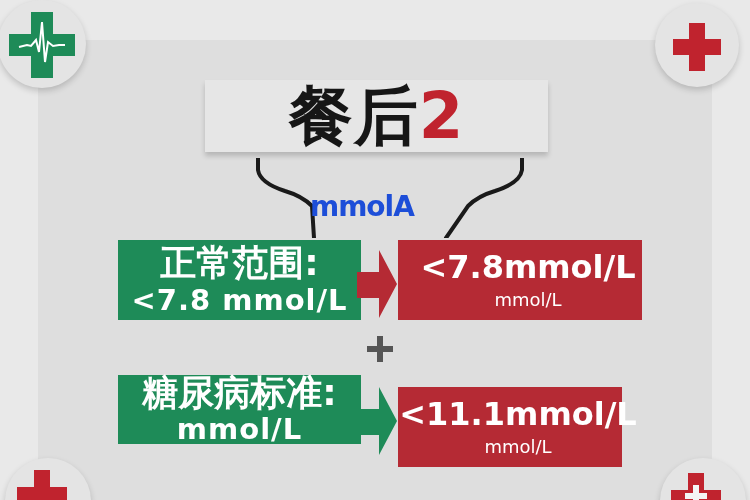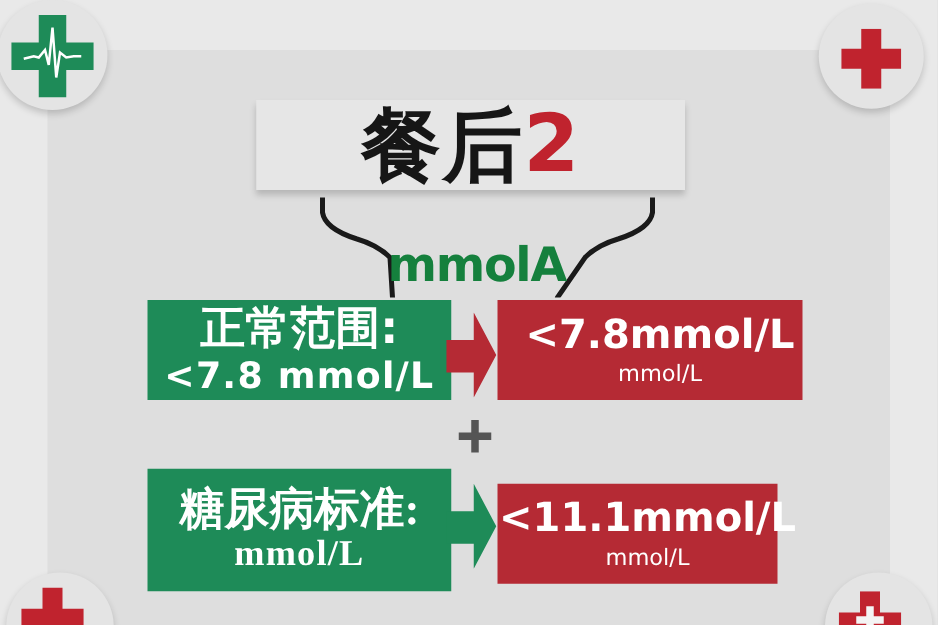--- a/index.html
+++ b/index.html
@@ -27,21 +27,21 @@
       background: #e6e6e6;
       box-shadow: 0 4px 5px rgba(0,0,0,0.18);
       display: flex; align-items: center; justify-content: center;
       font-size: 64px; font-weight: bold; color: #161616;
       letter-spacing: 1px;
     }
     .title-card .accent { color: #c0232e; }
     .brace-svg { position: absolute; left: 240px; top: 158px; }
     .brace-label {
       position: absolute; left: 310px; top: 190px;
-      font-size: 38px; font-weight: bold; color: #15803d;
+      font-size: 28px; font-weight: bold; color: #1d4ed8;
       letter-spacing: -1px;
     }
     .box {
       position: absolute; color: #ffffff;
       display: flex; flex-direction: column; align-items: center; justify-content: center;
       text-align: center;
     }
     .green { background: #1e8b58; }
     .red { background: #b52a34; padding-left: 16px; }
     .box .big { font-size: 36px; font-weight: bold; line-height: 1.1; }
@@ -107,21 +107,21 @@
 <svg class="arrow" width="42" height="68" viewBox="0 0 42 68" style="left:357px; top:250px;">
   <path d="M0 22 H22 V0 L40 34 L22 68 V48 H0 Z" fill="#b52a34"></path>
 </svg>
 <div class="box red" style="left:398px; top:240px; width:244px; height:80px;">
   <div class="big" style="font-size:32px;">&lt;7.8mmol/L</div>
   <div class="small">mmol/L</div>
 </div>
 
 <div class="plus-sign"></div>
 
-<div class="box green" style="left:118px; top:375px; width:243px; height:98px;font-family:Liberation Serif, serif;">
+<div class="box green" style="left:118px; top:375px; width:243px; height:69px;">
   <div class="big">糖尿病标准:</div>
   <div class="mid">mmol/L</div>
 </div>
 <svg class="arrow" width="42" height="68" viewBox="0 0 42 68" style="left:357px; top:387px;">
   <path d="M0 22 H22 V0 L40 34 L22 68 V48 H0 Z" fill="#1e8b58"></path>
 </svg>
 <div class="box red" style="left:398px; top:387px; width:224px; height:80px;">
   <div class="big" style="font-size:32px;">&lt;11.1mmol/L</div>
   <div class="small">mmol/L</div>
 </div>

